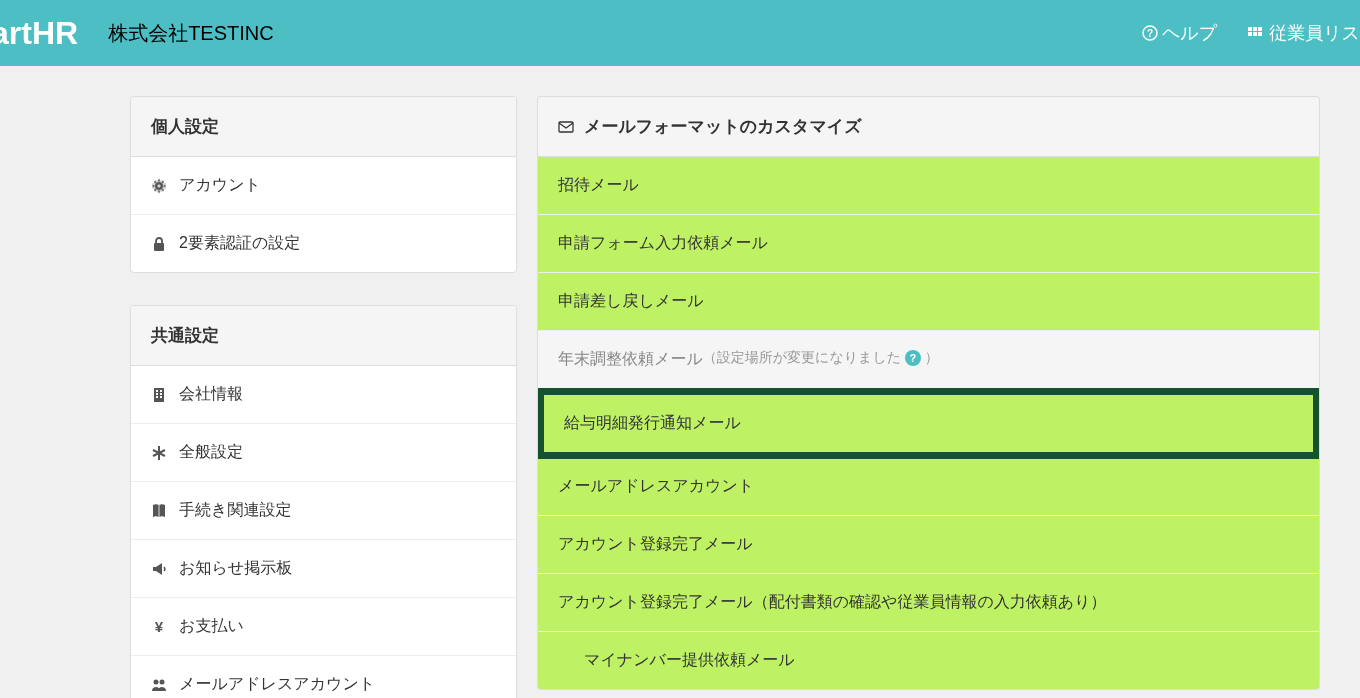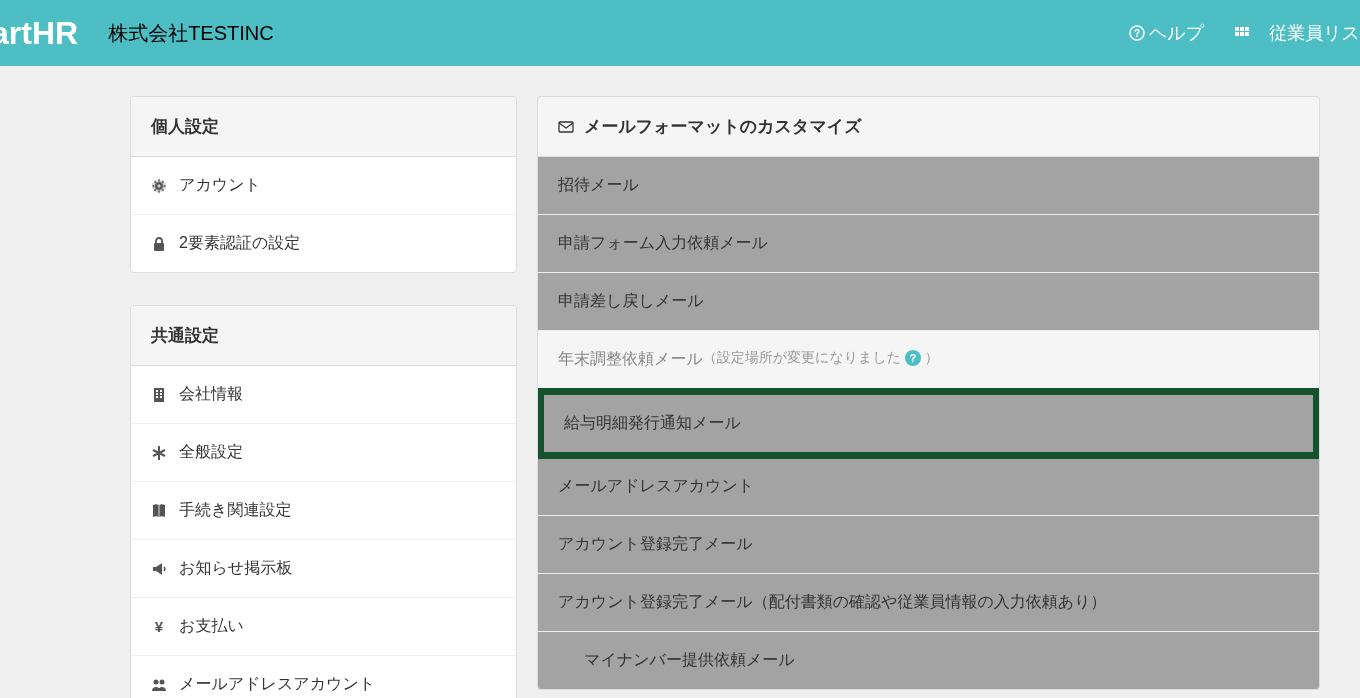--- a/index.html
+++ b/index.html
@@ -43,21 +43,21 @@
       font-size: 18px;
       display: flex;
       align-items: center;
       gap: 4px;
     }
     .employee-list-link {
       color: white;
       font-size: 18px;
       display: flex;
       align-items: center;
-      gap: 19px;
+      gap: 6px;
     }
     
     
     .content {
       display: flex;
       padding: 30px 0;
       gap: 20px;
     }
     
     
@@ -103,21 +103,21 @@
       align-items: center;
       justify-content: center;
       color: #666;
     }
     
     
     .main {
       width: 783px;
     }
     .main-panel {
-      background: #a3a3a3;
+      background: #bef264;
       border: 1px solid #ddd;
       border-radius: 4px;
       overflow: hidden;
     }
     .main-header {
       background: #f5f5f5;
       padding: 18px 20px;
       font-size: 17px;
       font-weight: bold;
       color: #333;

